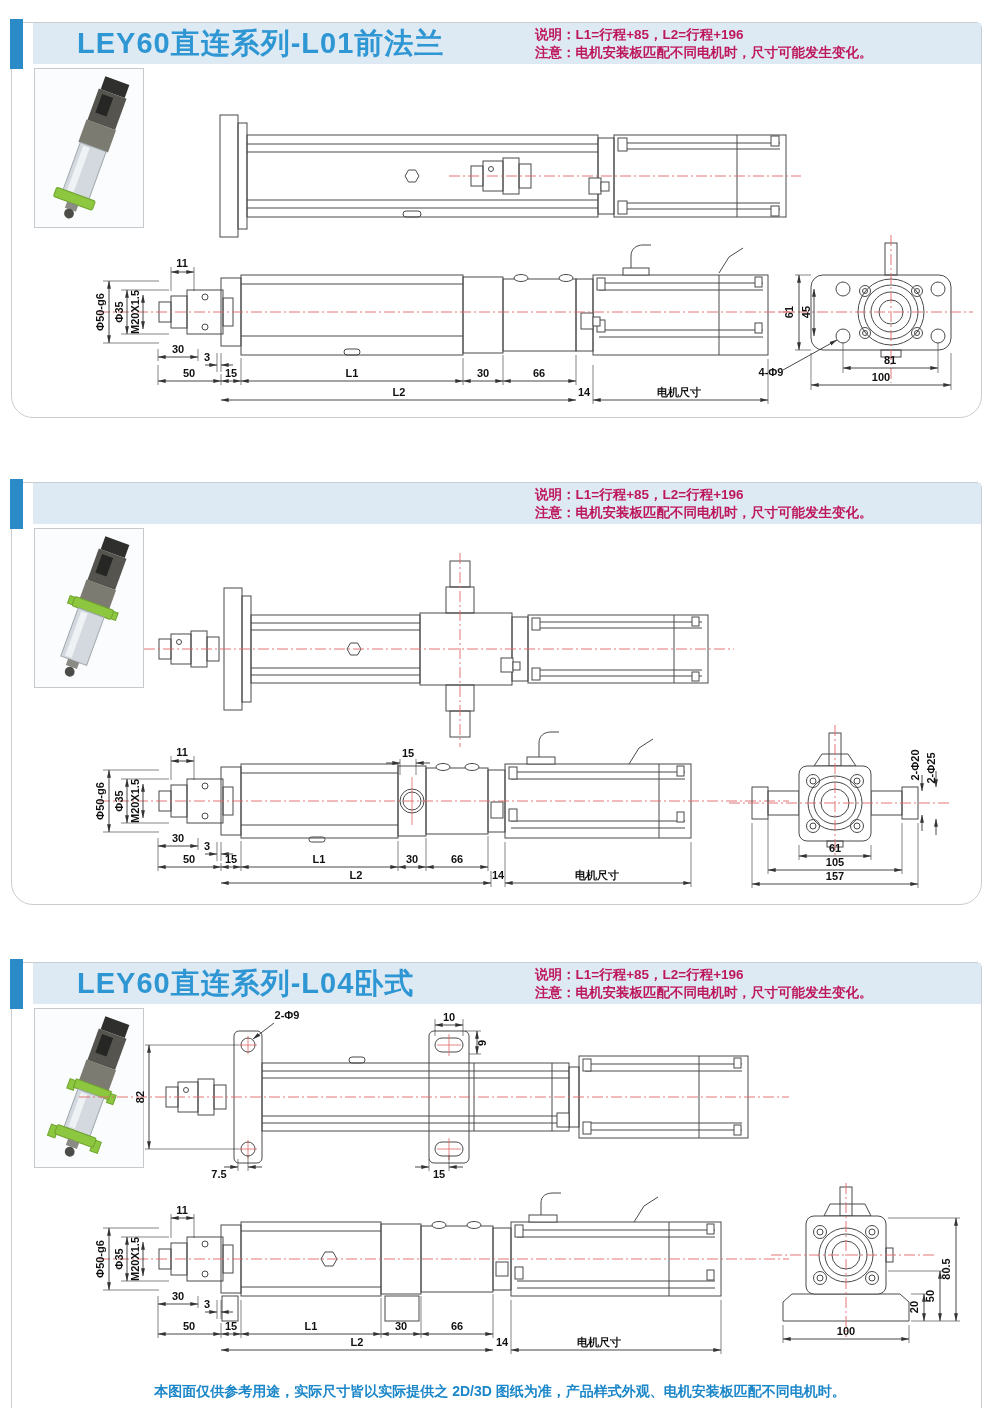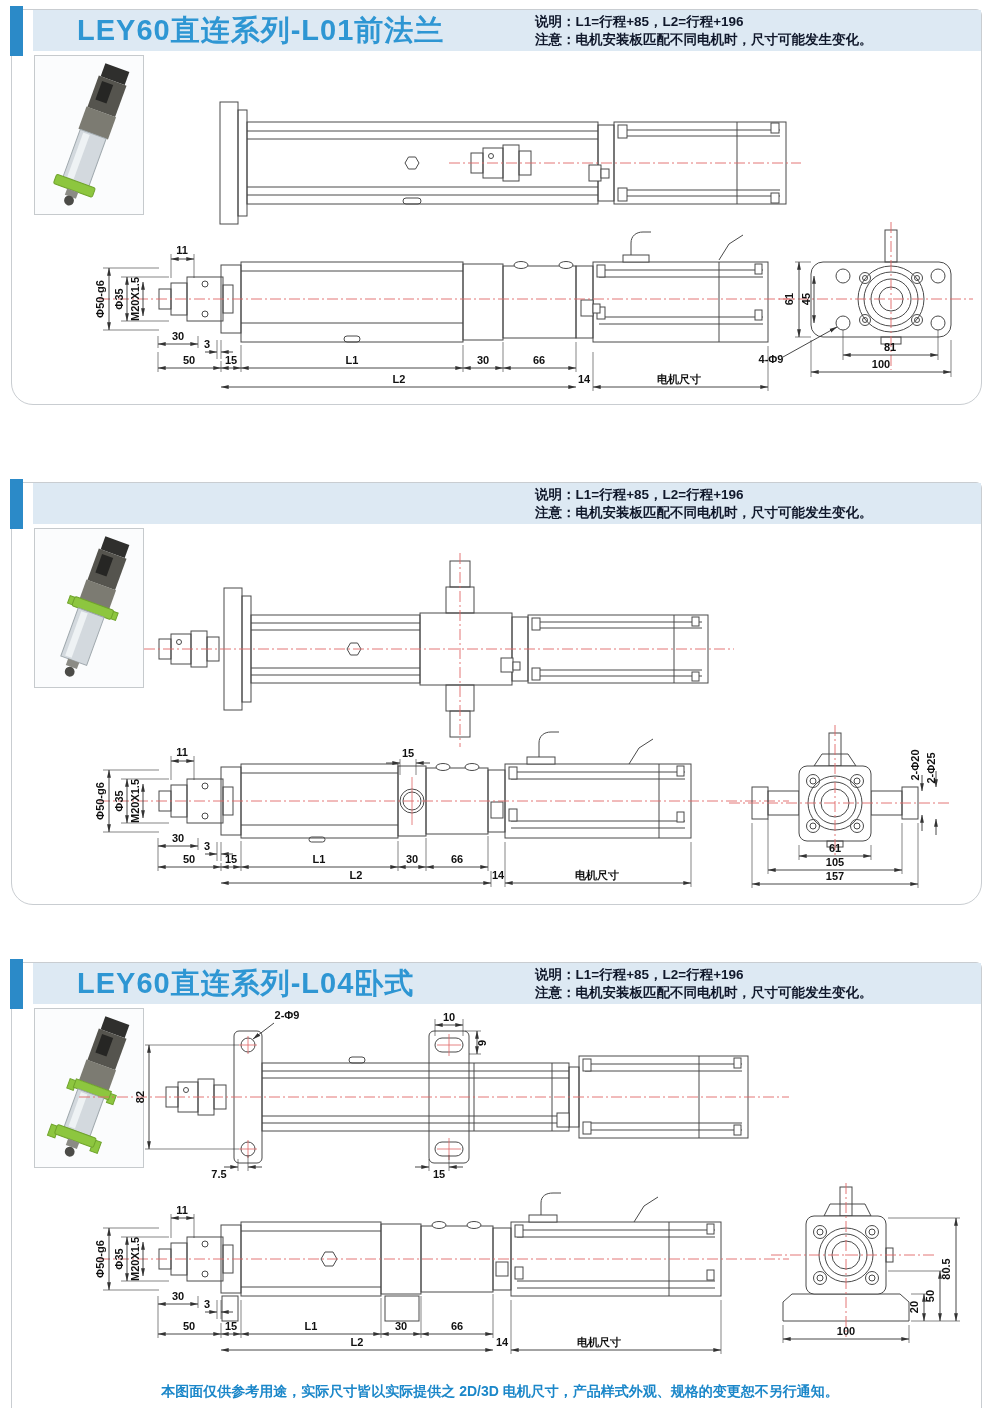--- a/index.html
+++ b/index.html
@@ -5,40 +5,40 @@
   html,body{margin:0;padding:0;}
   body{width:1000px;height:1408px;position:relative;background:#ffffff;
        font-family:"Liberation Sans","DejaVu Sans",sans-serif;overflow:hidden;}
   .card{position:absolute;left:11px;width:971px;background:#fff;border:1px solid #c9cdd1;
         border-radius:6px 6px 22px 22px;box-sizing:border-box;}
   .titlebar{position:absolute;left:21px;right:0;top:0;height:41px;background:#dde9f3;}
   .accent{position:absolute;left:-2px;top:-4px;width:13px;height:50px;background:#2b8ac8;}
   .title{position:absolute;left:44px;top:1px;margin:0;font-size:29px;font-weight:bold;
          color:#2e96d3;letter-spacing:1px;white-space:nowrap;}
   .notes{position:absolute;left:502px;top:3px;line-height:18px;font-size:13.5px;
-         font-weight:bold;color:#0f172a;white-space:nowrap;}
+         font-weight:bold;color:#be185d;white-space:nowrap;}
   .thumb{position:absolute;left:22px;top:45px;width:110px;height:160px;background:#fbfcfd;
          border:1px solid #c6cacd;box-sizing:border-box;}
   .thumb svg{width:100%;height:100%;}
   .drawing{position:absolute;left:7px;top:42px;}
   .footer{position:absolute;top:1383px;left:0;width:1000px;text-align:center;
           font-size:14px;font-weight:bold;color:#1b87c9;}
   
   .ln{stroke:#4a4a4a;stroke-width:1;fill:none;}
   .fw{stroke:#4a4a4a;stroke-width:1;fill:#fff;}
   .cl{stroke:#e06666;stroke-width:0.9;fill:none;stroke-dasharray:11 3 2 3;}
   .clt{stroke:#e06666;stroke-width:0.8;fill:none;}
   .dim{stroke:#333;stroke-width:0.9;fill:none;}
   .ext{stroke:#333;stroke-width:0.6;fill:none;}
   .dt{font:bold 11px "Liberation Sans","DejaVu Sans",sans-serif;fill:#111;text-anchor:middle;}
 </style>
 </head>
 <body>
 
-<section class="card" style="top:9px;height:396px;">
+<section class="card" style="top:22px;height:396px;">
   <div class="titlebar">
     <h2 class="title">LEY60直连系列-L01前法兰</h2>
     <div class="notes">
       <div>说明：L1=行程+85，L2=行程+196</div>
       <div>注意：电机安装板匹配不同电机时，尺寸可能发生变化。</div>
     </div>
   </div>
   <div class="accent"></div>
 
   <div class="thumb">
@@ -644,13 +644,13 @@
       <line class="dim" x1="921" y1="266" x2="921" y2="316" marker-start="url(#a3)" marker-end="url(#a3)"></line>
       <text class="dt" transform="rotate(-90 915 291)" x="915" y="291">50</text>
       <line class="ext" x1="869" y1="213" x2="941" y2="213"></line>
         <line class="ext" x1="925" y1="316" x2="941" y2="316"></line>
       <line class="dim" x1="937" y1="213" x2="937" y2="316" marker-start="url(#a3)" marker-end="url(#a3)"></line>
       <text class="dt" transform="rotate(-90 931 264)" x="931" y="264">80.5</text>
     </g>
   </svg>
 </section>
 
-<div class="footer">本图面仅供参考用途，实际尺寸皆以实际提供之 2D/3D 电机尺寸，产品样式外观、规格的变更恕不另行通知。</div>
+<div class="footer">本图面仅供参考用途，实际尺寸皆以实际提供之 2D/3D 图纸为准，产品样式外观、电机安装板匹配不同电机时。</div>
 
 </body></html>

